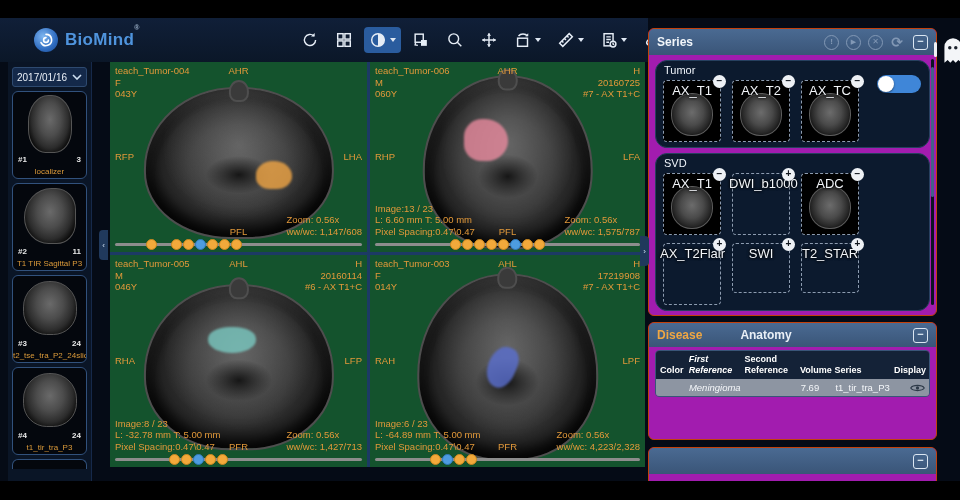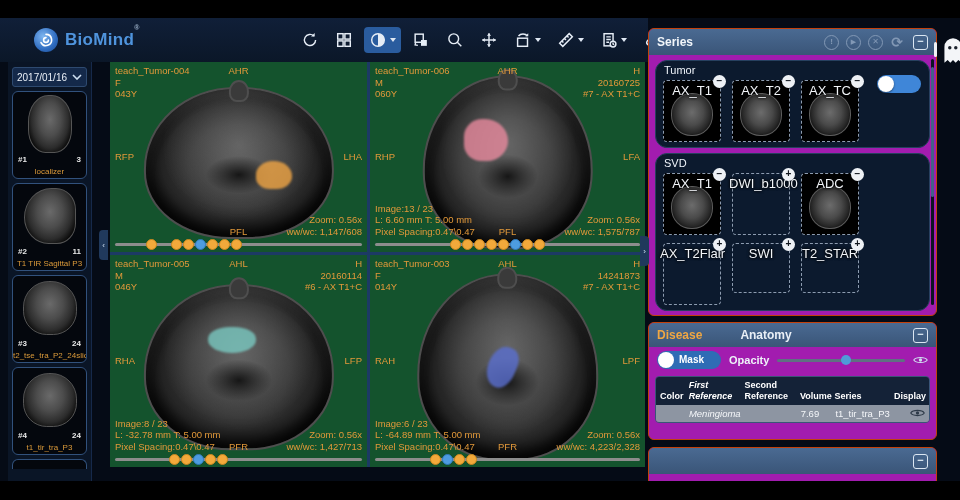--- a/index.html
+++ b/index.html
@@ -67,21 +67,21 @@
   .v3 .blob { left:38%; top:34%; width:48px; height:26px; border-radius:50% 50% 55% 55%; }
   .v4 .blob { left:43%; top:43%; width:28px; height:42px; border-radius:55% 45% 50% 60%; transform:rotate(24deg); }
   .ov { position:absolute; z-index:6; color:#e2993a; font-size:9.5px; line-height:11.5px; }
   .otl { left:5px; top:3px; }
   .otc { top:3px; left:0; right:0; text-align:center; }
   .otr { right:5px; top:3px; text-align:right; }
   .oml { left:5px; top:47%; }
   .omr { right:5px; top:47%; }
   .obl { left:5px; bottom:15px; }
   .obc { left:0; right:0; bottom:15px; text-align:center; }
-  .obr { right:5px; bottom:15px; text-align:right; }
+  .obr { right:5px; bottom:15px; }
   .strip { position:absolute; z-index:7; left:5px; right:5px; bottom:2px; height:12px; }
   .track { position:absolute; left:0; right:0; top:5px; height:3px; background:#8d8d8d; border-radius:2px; }
   .dots { position:absolute; top:1px; display:flex; gap:1px; }
   .dot { width:11px; height:11px; border-radius:50%; cursor:pointer; }
   .dot.orange { background:#f2a93b; border:1px solid #c9871f; }
   .dot.blue { background:#4d9ce0; border:1px solid #2f79bc; }
   .dotgap { width:12px; height:1px; }
 
   
   .handle { position:absolute; width:9px; height:30px; background:#20395c; color:#cfe0f2;
@@ -135,21 +135,21 @@
   .maskpill span { position:absolute; left:22px; top:3px; color:#fff; font-size:10px; font-weight:bold; }
   .oplabel { color:#eef3f9; font-size:11px; font-weight:bold; }
   .opslider { position:relative; flex:1; height:10px; cursor:pointer; }
   .opslider .otrack { position:absolute; left:0; right:0; top:4px; height:3px; background:#5f7082; border-radius:2px; }
   .opslider .othumb { position:absolute; left:50%; top:0; width:10px; height:10px; border-radius:50%; background:#4f9bd8; }
   .eyebtn { color:#cfe0f0; cursor:pointer; display:flex; }
   .eyebtn svg { width:15px; height:10px; }
   .dtable { margin:3px 6px 0 6px; border:1px solid #3a5578; border-radius:4px; overflow:hidden; }
   .dthead { display:flex; align-items:flex-end; background:#142237; padding:3px 4px; color:#fff;
     font-size:9px; font-weight:bold; line-height:11px; }
-  .dtrow { display:flex; align-items:flex-start; background:#8d95a2; padding:3px 4px; color:#f4f6f9;
+  .dtrow { display:flex; align-items:flex-end; background:#8d95a2; padding:3px 4px; color:#f4f6f9;
     font-size:9.5px; cursor:pointer; }
   .c-color{width:30px;} .c-first{width:58px;font-style:italic;} .c-second{width:58px;} .c-vol{width:36px;}
   .c-series{width:62px;} .c-disp{width:31px; text-align:right;}
   .swatch { width:26px; height:15px; border-radius:2px; }
   .rowye { color:#2e3a49; display:flex; justify-content:flex-end; }
   .rowye svg { width:15px; height:10px; }
 
   .sec-report { height:48px; margin-top:7px; }
 
   
@@ -409,21 +409,21 @@
       <div class="brain"></div>
       <div class="blob" style="background: rgb(90, 111, 208);"></div>
       <div class="ov otl">
         <div>teach_Tumor-003</div>
           <div>F</div>
           <div>014Y</div>
         </div>
       <div class="ov otc">AHL</div>
       <div class="ov otr">
         <div>H</div>
-          <div>14241873</div>
+          <div>17219908</div>
           <div>#7 - AX T1+C</div>
         </div>
       <div class="ov oml">RAH</div>
       <div class="ov omr">LPF</div>
       <div class="ov obl">
         <div>Image:6 / 23</div>
           <div>L: -64.89 mm T: 5.00 mm</div>
           <div>Pixel Spacing:0.47\0.47</div>
         </div>
       <div class="ov obc">PFR</div>
@@ -506,36 +506,20 @@
       <div class="vscroll">
           <div class="vthumb"></div>
         </div>
     </div>
 
     <div class="sec sec-disease">
       <div class="sec-hd">
         <span class="tab-disease">Disease</span>
         <span class="tab-anatomy">Anatomy</span>
         <span class="minusbox">−</span>
-      </div>
-      <div class="maskrow">
-        <span class="maskpill">
-            <span>Mask</span>
-          </span>
-        <span class="oplabel">Opacity</span>
-        <span class="opslider">
-          <span class="otrack"></span>
-            <span class="othumb"></span>
-          </span>
-        <span class="eyebtn">
-          <svg viewBox="0 0 20 12">
-              <path d="M1 6C4 1.5 16 1.5 19 6 16 10.5 4 10.5 1 6z" fill="none" stroke="currentColor" stroke-width="1.4"></path>
-              <circle cx="10" cy="6" r="2.2" fill="currentColor"></circle>
-            </svg>
-          </span>
       </div>
       <div class="dtable">
         <div class="dthead">
           <span class="c-color">Color</span>
           <span class="c-first"><span>First</span><br><span>Reference</span></span>
           <span class="c-second"><span>Second</span><br><span>Reference</span></span>
           <span class="c-vol">Volume</span>
           <span class="c-series">Series</span>
           <span class="c-disp">Display</span>
         </div>

